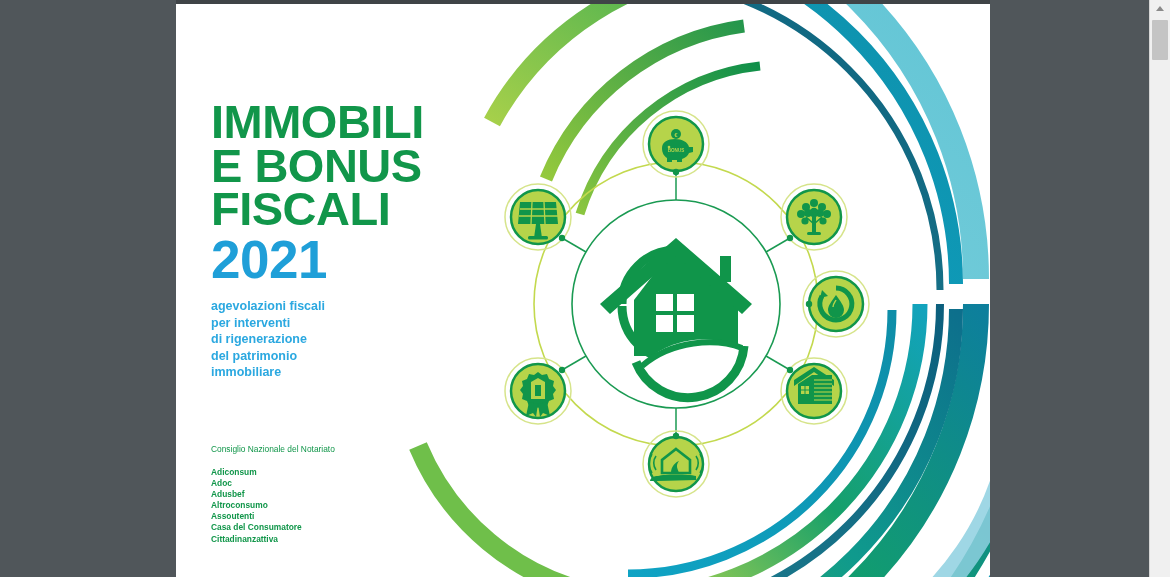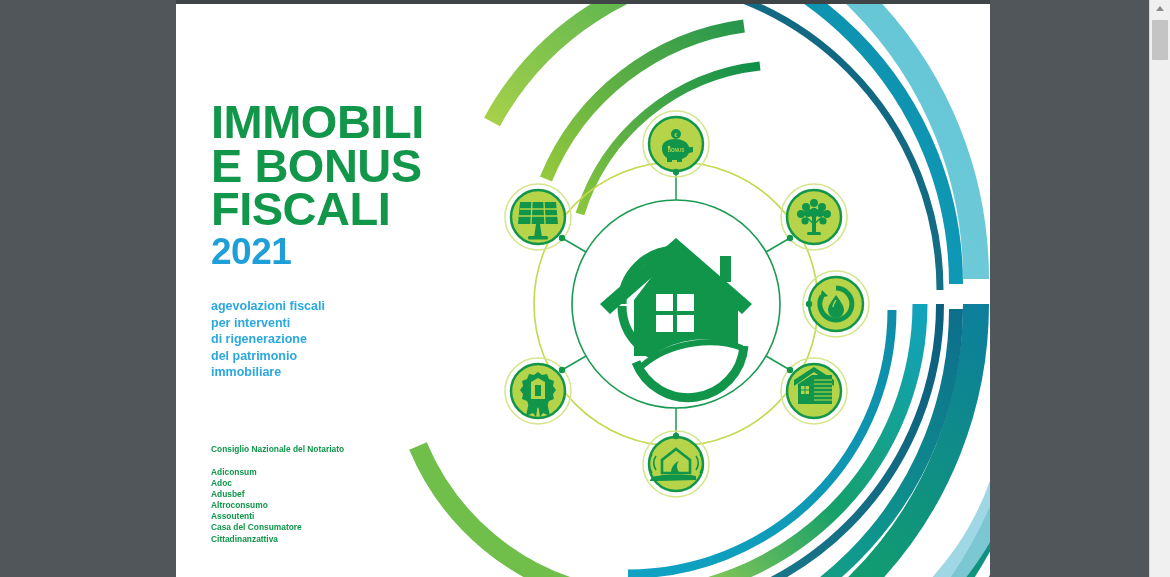--- a/index.html
+++ b/index.html
@@ -31,21 +31,21 @@
     width: 330px;
   }
   .title-line {
     font-size: 47px;
     font-weight: bold;
     line-height: 0.93;
     letter-spacing: -0.5px;
     color: #11964a;
   }
   .title-year {
-    font-size: 37px;
+    font-size: 53px;
     font-weight: bold;
     line-height: 1.0;
     letter-spacing: -0.5px;
     color: #1f9fd8;
     margin-top: 2px;
   }
   #subtitle {
     position: absolute;
     left: 35px; top: 294px;
     width: 230px;
@@ -58,21 +58,21 @@
   
   #footer {
     position: absolute;
     left: 35px; top: 440px;
     width: 310px;
     z-index: 6;
   }
   #footer-heading {
     color: #11964a;
     font-size: 8.4px;
-    font-weight: bold;
+    font-weight: normal;
     margin-bottom: 13px;
   }
   #footer-cols {
     display: flex;
     gap: 4px;
   }
   .footer-col { width: 117px; }
   .footer-col.wide { width: 190px; }
   .footer-item {
     color: #11964a;

